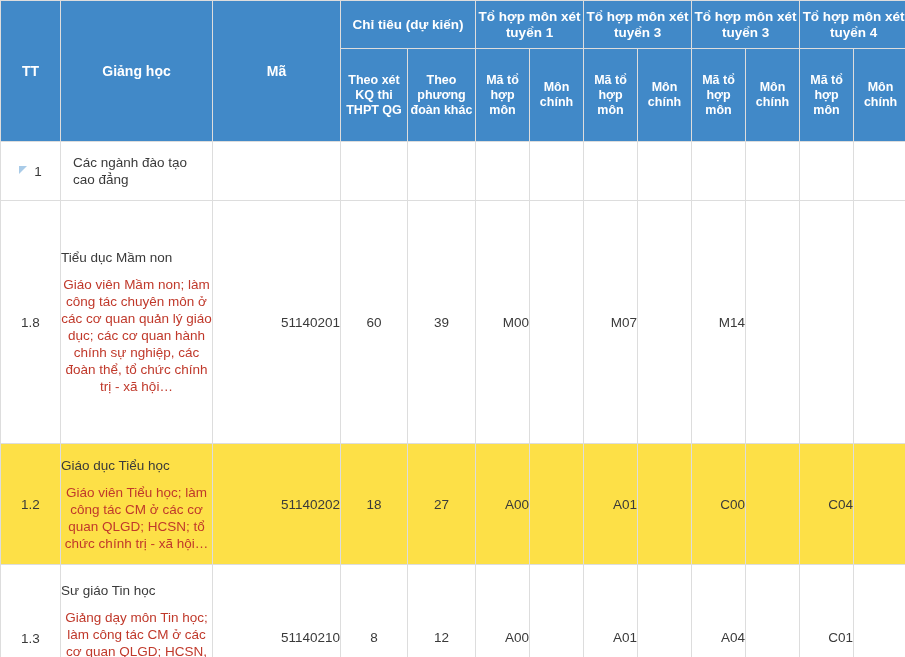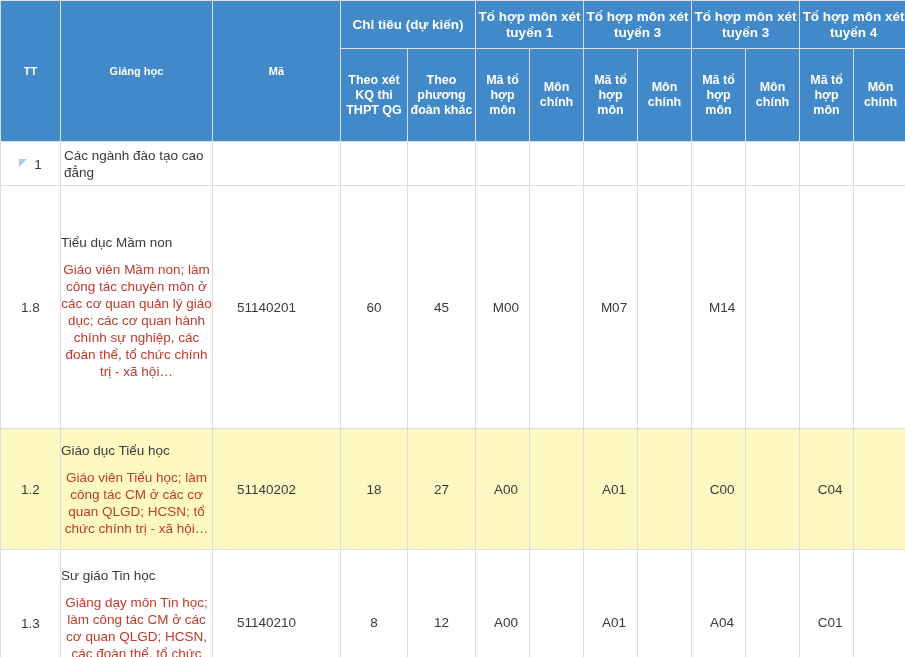--- a/index.html
+++ b/index.html
@@ -28,21 +28,21 @@
     border: 1px solid #dddddd;
     padding: 0;
     vertical-align: middle;
   }
 
   
   thead th {
     background: #4189c8;
     color: #ffffff;
     font-weight: bold;
-    font-size: 11px;
+    font-size: 14px;
     line-height: 15px;
     text-align: center;
     border: 1px solid #ffffff;
     padding: 3px 2px;
   }
   thead th.grp {
     font-size: 13.5px;
     line-height: 16px;
   }
   thead th.tall {
@@ -55,44 +55,44 @@
   }
 
   
   tbody td {
     font-size: 13.5px;
     line-height: 17px;
     color: #3a3a3a;
     padding: 5px 6px;
   }
   tbody tr.alt td {
-    background: #fef9c3;
+    background: #fde047;
     margin-top: 18px;
   }
   tbody tr td.c-tt {
     text-align: center;
     vertical-align: middle;
     position: relative;
     white-space: nowrap;
   }
   tbody td.c-name {
     vertical-align: middle;
     text-align: left;
   }
   tbody td.c-code {
-    text-align: left;
+    text-align: right;
     vertical-align: middle;
     padding-left: 24px;
   }
   tbody td.c-num {
     text-align: center;
     vertical-align: middle;
   }
   tbody td.c-comb {
-    text-align: center;
+    text-align: right;
     vertical-align: middle;
     padding-left: 7px;
   }
 
   .major-title {
     color: #3a3a3a;
     margin: 0 0 10px 0;
   }
   .major-desc {
     color: #c0392b;
@@ -170,21 +170,21 @@
       <th class="sub">Môn chính</th>
       <th class="sub">Mã tổ hợp môn</th>
       <th class="sub">Môn chính</th>
     </tr>
   </thead>
 
   <tbody id="tbody">
       <tr class="group-row" style="height: 44px;">
         <td class="c-tt"><span class="tri"></span><span class="tt-num">1</span></td>
         <td class="c-name">
-          <div class="major-title" style="margin: 3px;">Các ngành đào tạo cao đẳng</div>
+          <div class="major-title" style="margin: 12px;">Các ngành đào tạo cao đẳng</div>
         </td>
         <td class="c-code"></td>
         <td class="c-num"></td>
         <td class="c-num"></td>
         <td class="c-comb"></td>
         <td class="c-comb"></td>
         <td class="c-comb"></td>
         <td class="c-comb"></td>
         <td class="c-comb"></td>
         <td class="c-comb"></td>
@@ -192,21 +192,21 @@
         <td class="c-comb"></td>
       </tr>
       <tr style="height: 243px;">
         <td class="c-tt"><span class="tt-num">1.8</span></td>
         <td class="c-name">
           <div class="major-title">Tiểu dục Mầm non</div>
           <div class="major-desc">Giáo viên Mầm non; làm công tác chuyên môn ở các cơ quan quản lý giáo dục; các cơ quan hành chính sự nghiệp, các đoàn thể, tổ chức chính trị - xã hội…</div>
         </td>
         <td class="c-code">51140201</td>
         <td class="c-num">60</td>
-        <td class="c-num">45</td>
+        <td class="c-num">39</td>
         <td class="c-comb">M00</td>
         <td class="c-comb"></td>
         <td class="c-comb">M07</td>
         <td class="c-comb"></td>
         <td class="c-comb">M14</td>
         <td class="c-comb"></td>
         <td class="c-comb"></td>
         <td class="c-comb"></td>
       </tr>
       <tr class="alt" style="height: 121px;">

